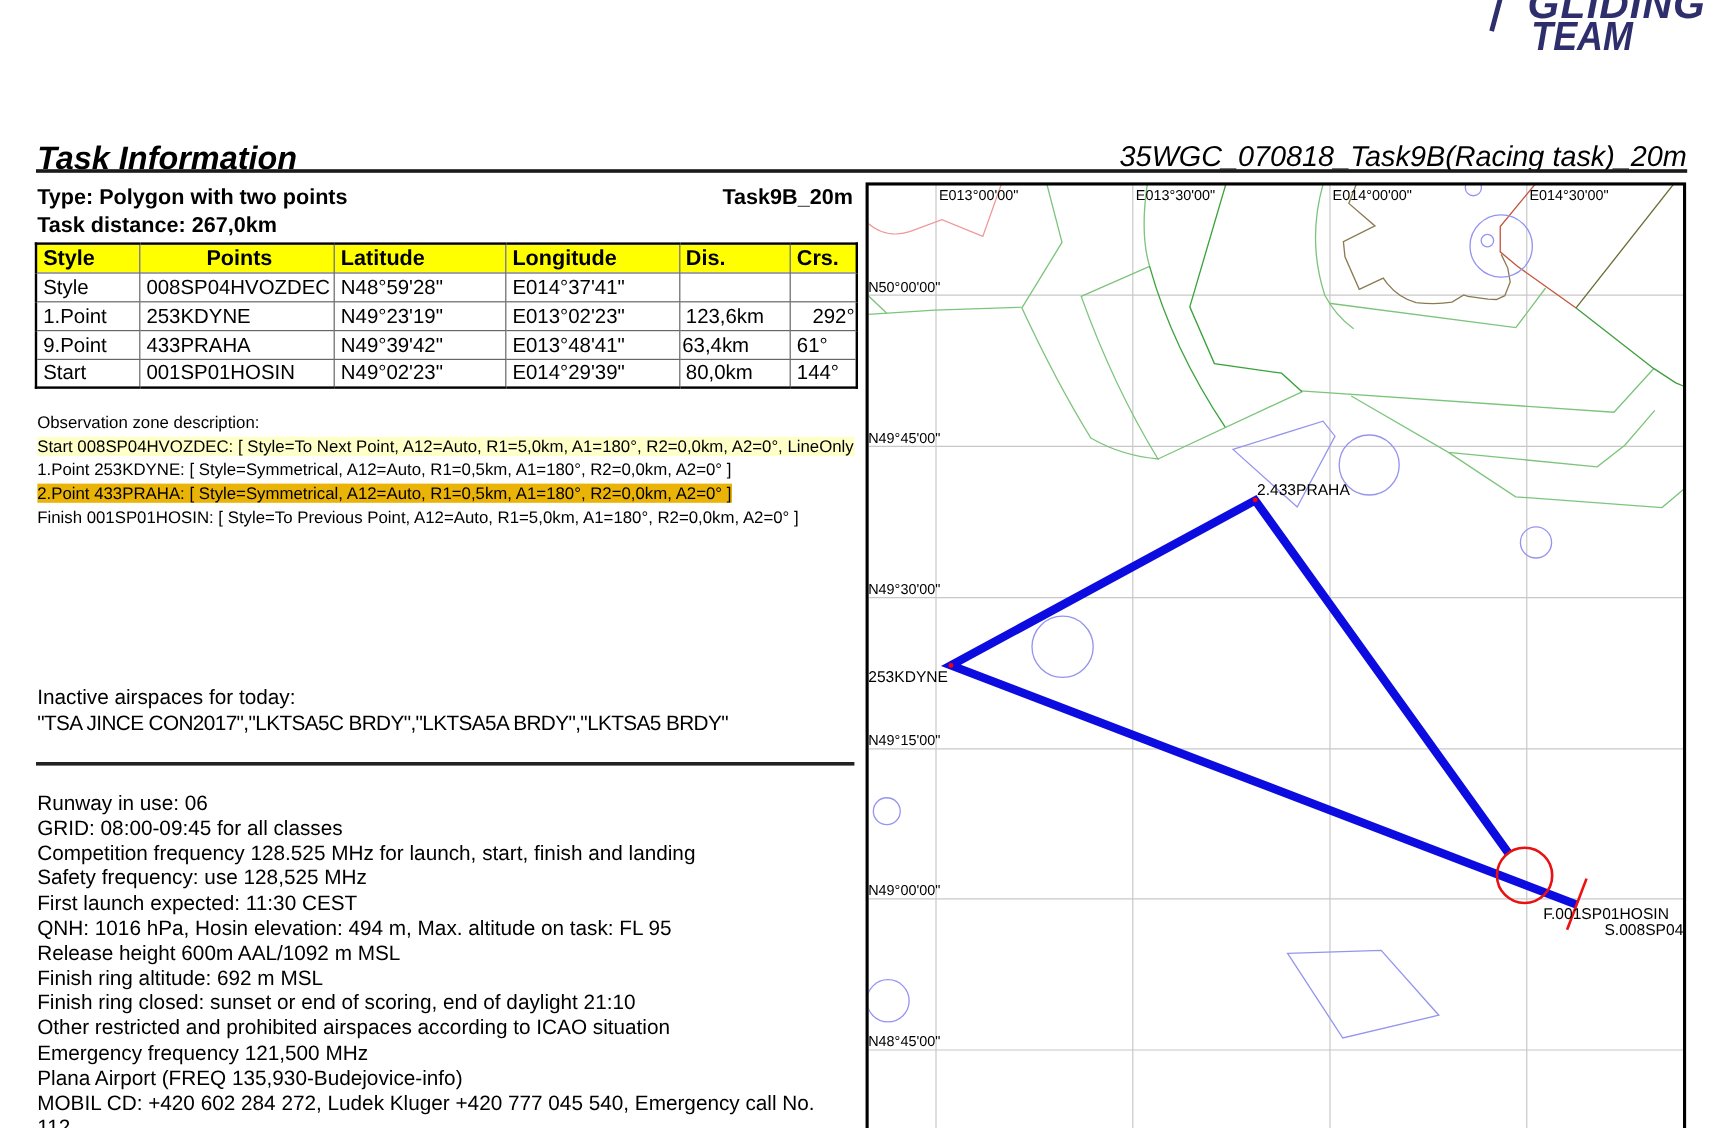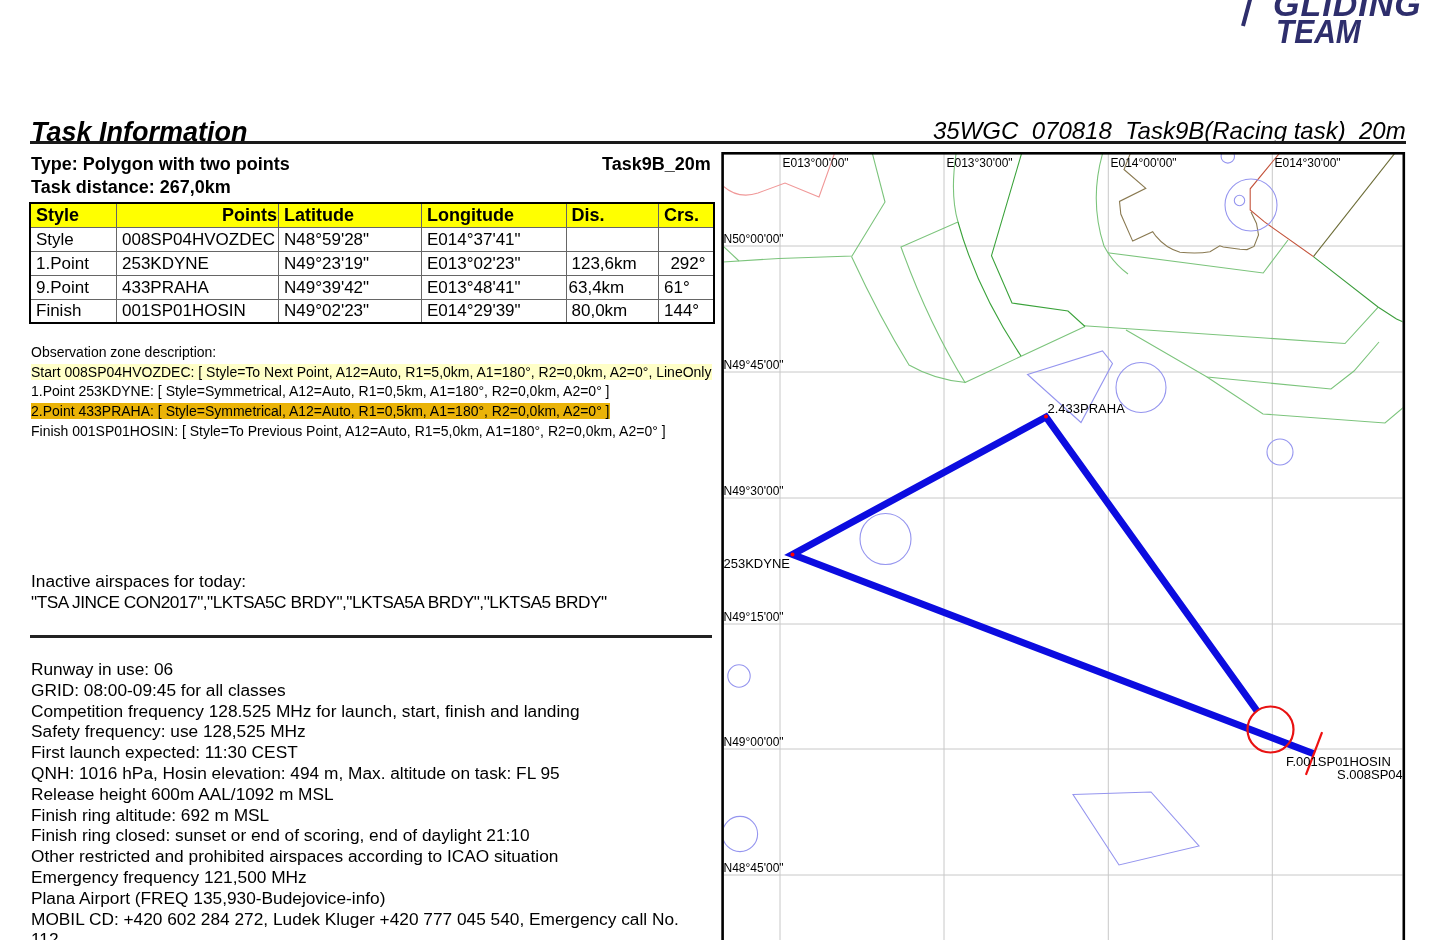--- a/index.html
+++ b/index.html
@@ -26,52 +26,52 @@
       <col style="width:86.5px">
       <col style="width:162px">
       <col style="width:143px">
       <col style="width:144.5px">
       <col style="width:92.5px">
       <col style="width:55.5px">
     </colgroup>
 <tbody>
       <tr style="height:24px;background:#ffff00;font-size:18px;">
 <th style="border:1px solid #666;border-top:2px solid #000;border-left:2px solid #000;text-align:left;padding-left:5px;">Style</th>
-<th style="border:1px solid #666;border-top:2px solid #000;text-align:right;padding-left:5px;">Points</th>
+<th style="border:1px solid #666;border-top:2px solid #000;text-align:center;padding-left:5px;">Points</th>
 <th style="border:1px solid #666;border-top:2px solid #000;text-align:left;padding-left:5px;">Latitude</th>
 <th style="border:1px solid #666;border-top:2px solid #000;text-align:left;padding-left:5px;">Longitude</th>
 <th style="border:1px solid #666;border-top:2px solid #000;text-align:left;padding-left:5px;">Dis.</th>
 <th style="border:1px solid #666;border-top:2px solid #000;border-right:2px solid #000;text-align:left;padding-left:5px;">Crs.</th>
 </tr>
 <tr style="height:24px;">
 <td style="border:1px solid #666;border-left:2px solid #000;padding-left:5px;">Style</td>
 <td style="border:1px solid #666;padding-left:5px;">008SP04HVOZDEC</td>
 <td style="border:1px solid #666;padding-left:5px;">N48°59'28"</td>
 <td style="border:1px solid #666;padding-left:5px;">E014°37'41"</td>
 <td style="border:1px solid #666;padding-left:5px;"></td>
 <td style="border:1px solid #666;border-right:2px solid #000;padding-left:5px;"></td>
 </tr>
 <tr style="height:24px;">
 <td style="border:1px solid #666;border-left:2px solid #000;padding-left:5px;">1.Point</td>
 <td style="border:1px solid #666;padding-left:5px;">253KDYNE</td>
 <td style="border:1px solid #666;padding-left:5px;">N49°23'19"</td>
 <td style="border:1px solid #666;padding-left:5px;">E013°02'23"</td>
 <td style="border:1px solid #666;padding-left:5px;">123,6km</td>
-<td style="border:1px solid #666;border-right:2px solid #000;padding-left:5px;text-align:center;">292°</td>
+<td style="border:1px solid #666;border-right:2px solid #000;padding-left:18px;">292°</td>
 </tr>
 <tr style="height:24px;">
 <td style="border:1px solid #666;border-left:2px solid #000;padding-left:5px;">9.Point</td>
 <td style="border:1px solid #666;padding-left:5px;">433PRAHA</td>
 <td style="border:1px solid #666;padding-left:5px;">N49°39'42"</td>
 <td style="border:1px solid #666;padding-left:5px;">E013°48'41"</td>
 <td style="border:1px solid #666;padding-left:2px;">63,4km</td>
 <td style="border:1px solid #666;border-right:2px solid #000;padding-left:5px;">61°</td>
 </tr>
 <tr style="height:24px;">
-<td style="border:1px solid #666;border-left:2px solid #000;border-bottom:2px solid #000;padding-left:5px;">Finish</td>
+<td style="border:1px solid #666;border-left:2px solid #000;border-bottom:2px solid #000;padding-left:5px;">Start</td>
 <td style="border:1px solid #666;border-bottom:2px solid #000;padding-left:5px;">001SP01HOSIN</td>
 <td style="border:1px solid #666;border-bottom:2px solid #000;padding-left:5px;">N49°02'23"</td>
 <td style="border:1px solid #666;border-bottom:2px solid #000;padding-left:5px;">E014°29'39"</td>
 <td style="border:1px solid #666;border-bottom:2px solid #000;padding-left:5px;">80,0km</td>
 <td style="border:1px solid #666;border-right:2px solid #000;border-bottom:2px solid #000;padding-left:5px;">144°</td>
 </tr>
 </tbody>
   </table>
 
 <div class="abs" style="left:31px;top:343px;width:681px;overflow:hidden;font-size:14px;line-height:19.7px;">

